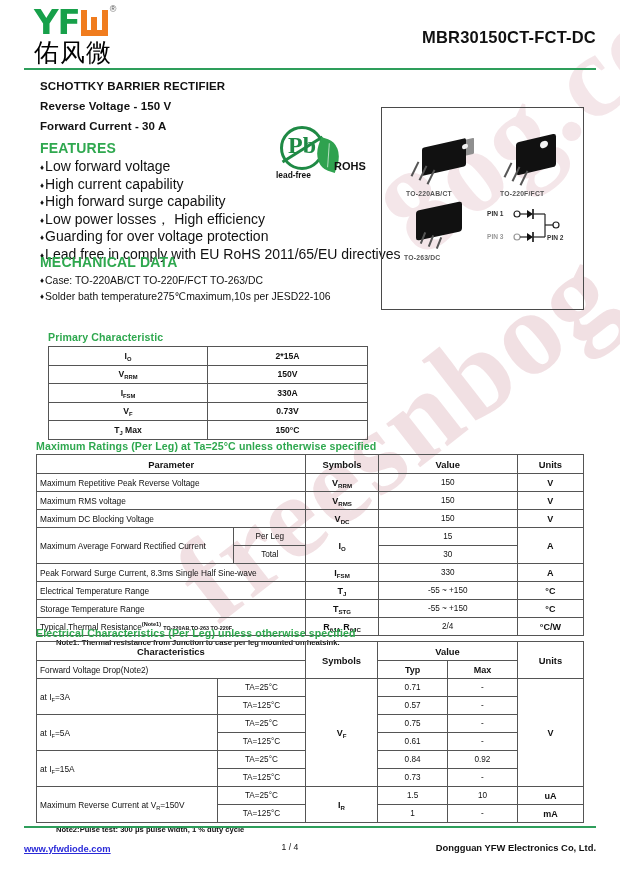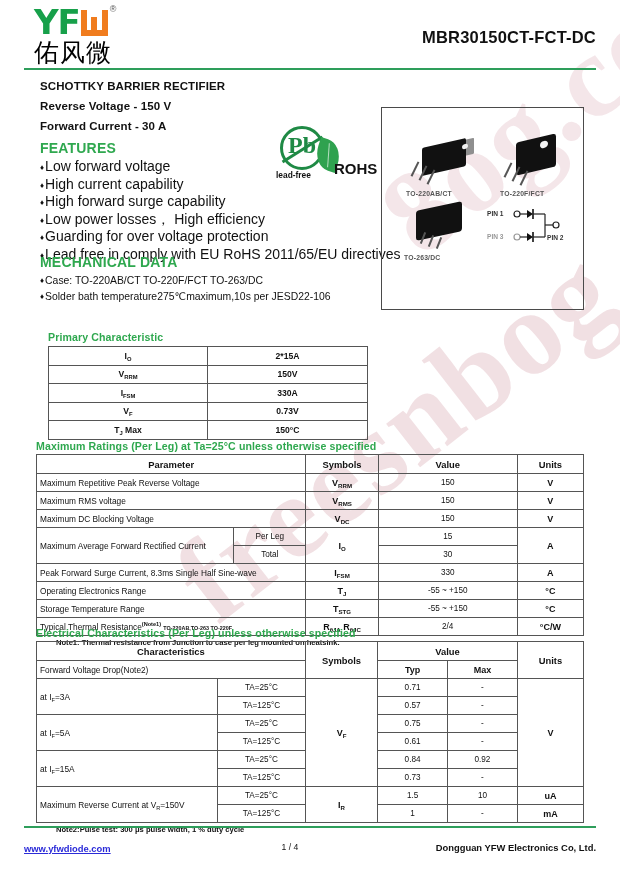--- a/index.html
+++ b/index.html
@@ -108,21 +108,21 @@
     transform:rotate(18deg);
   }
   .rohs .leaf::after{
     content:"";position:absolute;left:50%;top:10%;width:1.4px;height:80%;
     background:rgba(255,255,255,0.65);transform:rotate(-14deg);
   }
   .rohs .lead-free{
     position:absolute;left:0;top:46px;font-size:8.4px;font-weight:bold;color:#111;
   }
   .rohs .rohs-lbl{
-    position:absolute;left:58px;top:36px;font-size:15px;font-weight:bold;color:#111;
+    position:absolute;left:58px;top:36px;font-size:11px;font-weight:bold;color:#111;
   }
 
   
   .pkgbox{
     position:absolute;left:381px;top:107px;width:203px;height:203px;
     border:1px solid #4a4a4a;background:transparent;box-sizing:border-box;
   }
   .pkg-lbl{
     position:absolute;font-size:6.8px;font-weight:bold;color:#555;
     letter-spacing:0.2px;white-space:nowrap;
@@ -401,21 +401,21 @@
           </tr>
 
           <tr>
             <td colspan="2" class="cell-l">Peak Forward Surge Current, 8.3ms Single Half Sine-wave</td>
             <td class="cell-b"><span>I</span><sub>FSM</sub></td>
             <td class="cell-c">330</td>
             <td class="cell-b">A</td>
           </tr>
 
           <tr>
-            <td colspan="2" class="cell-l">Operating Electronics Range</td>
+            <td colspan="2" class="cell-l">Electrical Temperature Range</td>
             <td class="cell-b"><span>T</span><sub>J</sub></td>
             <td class="cell-c">-55 ~ +150</td>
             <td class="cell-b">°C</td>
           </tr>
 
           <tr>
             <td colspan="2" class="cell-l">Storage Temperature Range</td>
             <td class="cell-b"><span>T</span><sub>STG</sub></td>
             <td class="cell-c">-55 ~ +150</td>
             <td class="cell-b">°C</td>

